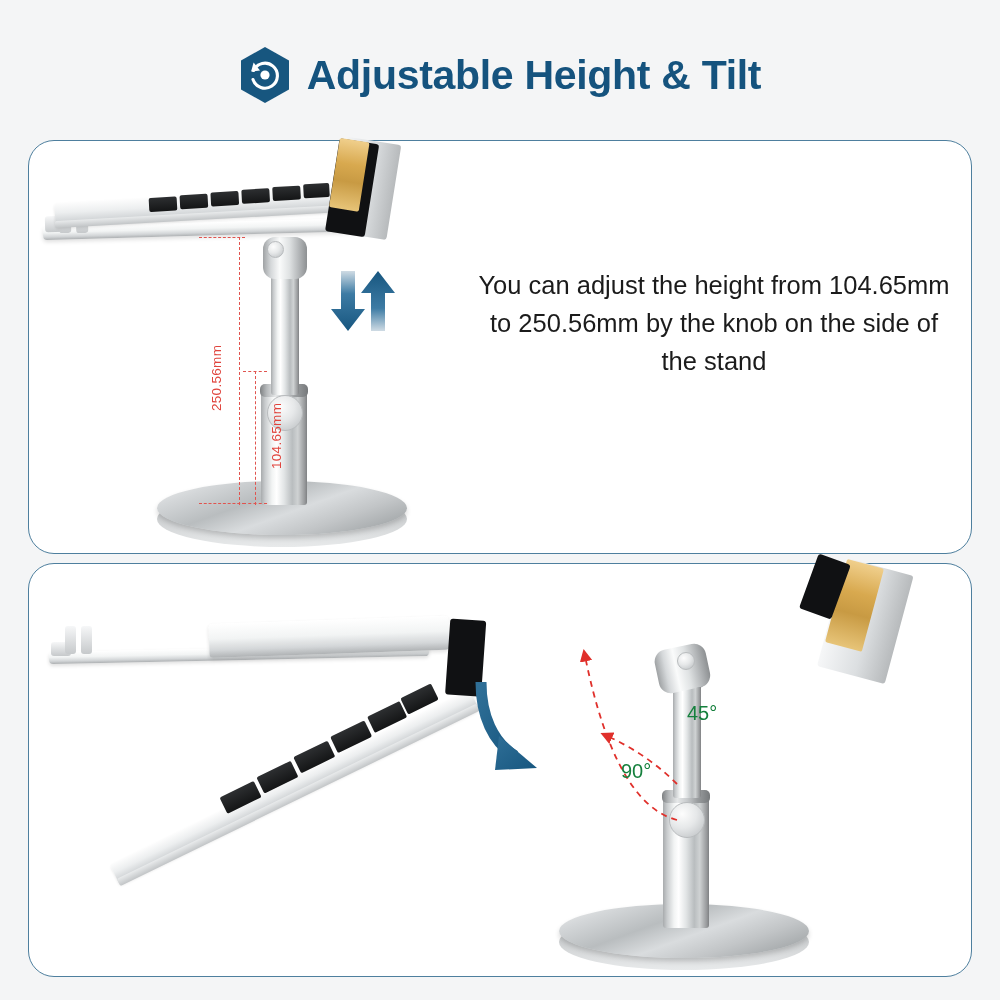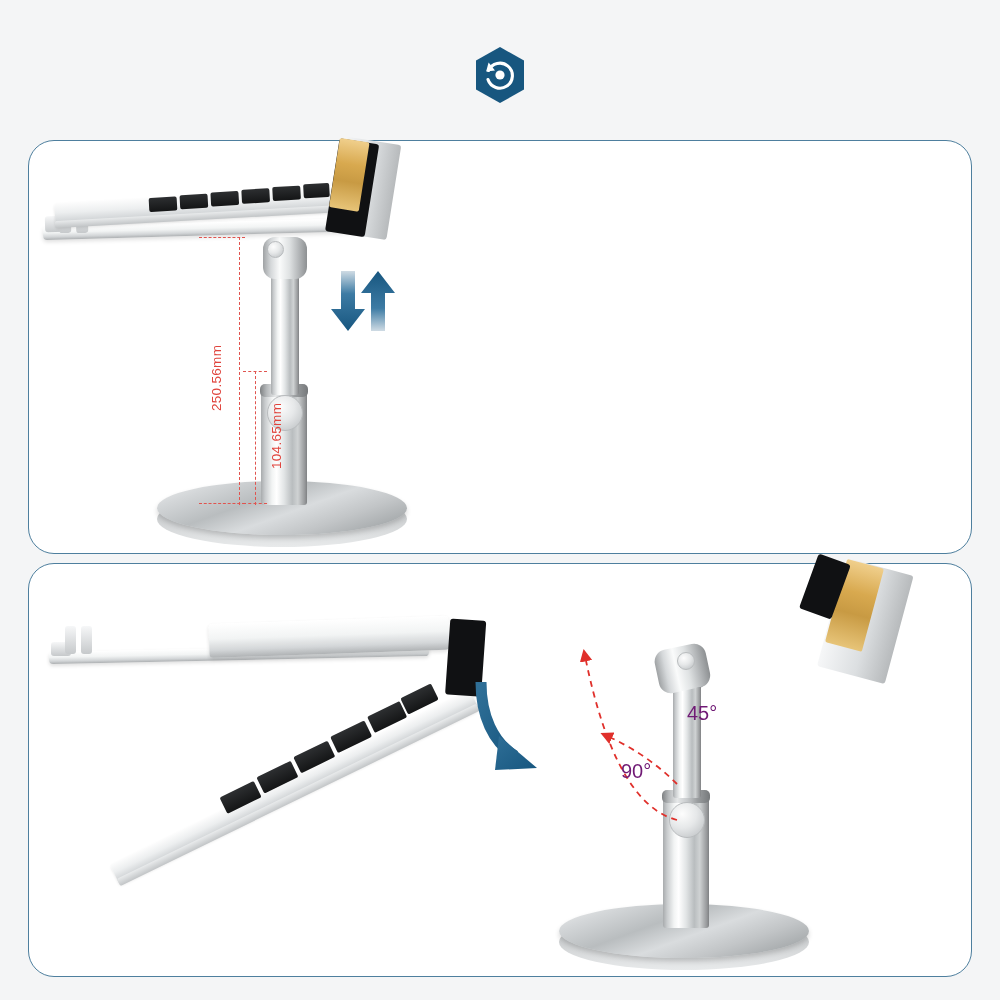--- a/index.html
+++ b/index.html
@@ -132,21 +132,21 @@
     border-top:1.4px dashed #e0544f;
   }
   .dim-label{
     position:absolute;
     color:#e0443d;font-size:13.5px;
     font-family:"Liberation Sans", sans-serif;
     transform:rotate(-90deg);transform-origin:left top;
     white-space:nowrap;letter-spacing:0.3px;
   }
   .ang-label{
-    position:absolute;color:#701a75;font-size:20px;
+    position:absolute;color:#15803d;font-size:20px;
     font-family:"Liberation Sans", sans-serif;white-space:nowrap;
   }
 
   .svg-overlay{position:absolute;left:0;top:0;overflow:visible;}
 
   
   .updown{position:absolute;}
 </style>
 </head>
 <body>
@@ -157,20 +157,21 @@
     <span class="hex-icon">
       <svg width="52" height="58" viewBox="0 0 52 58">
         <polygon points="26,1 50,14.5 50,43.5 26,57 2,43.5 2,14.5" fill="#17567f"></polygon>
         <g fill="none" stroke="#ffffff" stroke-width="3.1" stroke-linecap="round">
           <path d="M14.5 24.5 A12.5 12.5 0 1 1 14 33.5"></path>
         </g>
         <polygon points="14.6,16.5 21.0,24.6 12.1,25.4" fill="#ffffff"></polygon>
         <circle cx="26" cy="29" r="4.6" fill="#ffffff"></circle>
       </svg>
     </span>
+    <span class="title">Adjustable Height &amp; Tilt</span>
   </div>
 
   <div class="panel" id="panel-height">
     <div class="panel-inner">
 
       <div class="art">
 
         <div class="base-rim" style="left:128px;top:350px;width:250px;height:56px;"></div>
         <div class="base-ellipse" style="left:128px;top:340px;width:250px;height:54px;"></div>
 
@@ -245,20 +246,21 @@
           </defs>
           <g>
             <path d="M12 2 h14 v38 h10 L19 62 L2 40 h10 z" fill="url(#gDown)"></path>
           </g>
           <g>
             <path d="M42 62 h14 v-38 h10 L49 2 L32 24 h10 z" fill="url(#gUp)"></path>
           </g>
         </svg>
       </div>
 
+      <div class="copy" id="copy-height">You can adjust the height from 104.65mm to 250.56mm by the knob on the side of the stand</div>
     </div>
   </div>
 
   <div class="panel" id="panel-tilt">
     <div class="panel-inner">
 
       <div class="art">
 
         <div class="base-rim" style="left:530px;top:350px;width:250px;height:56px;"></div>
         <div class="base-ellipse" style="left:530px;top:340px;width:250px;height:54px;"></div>

